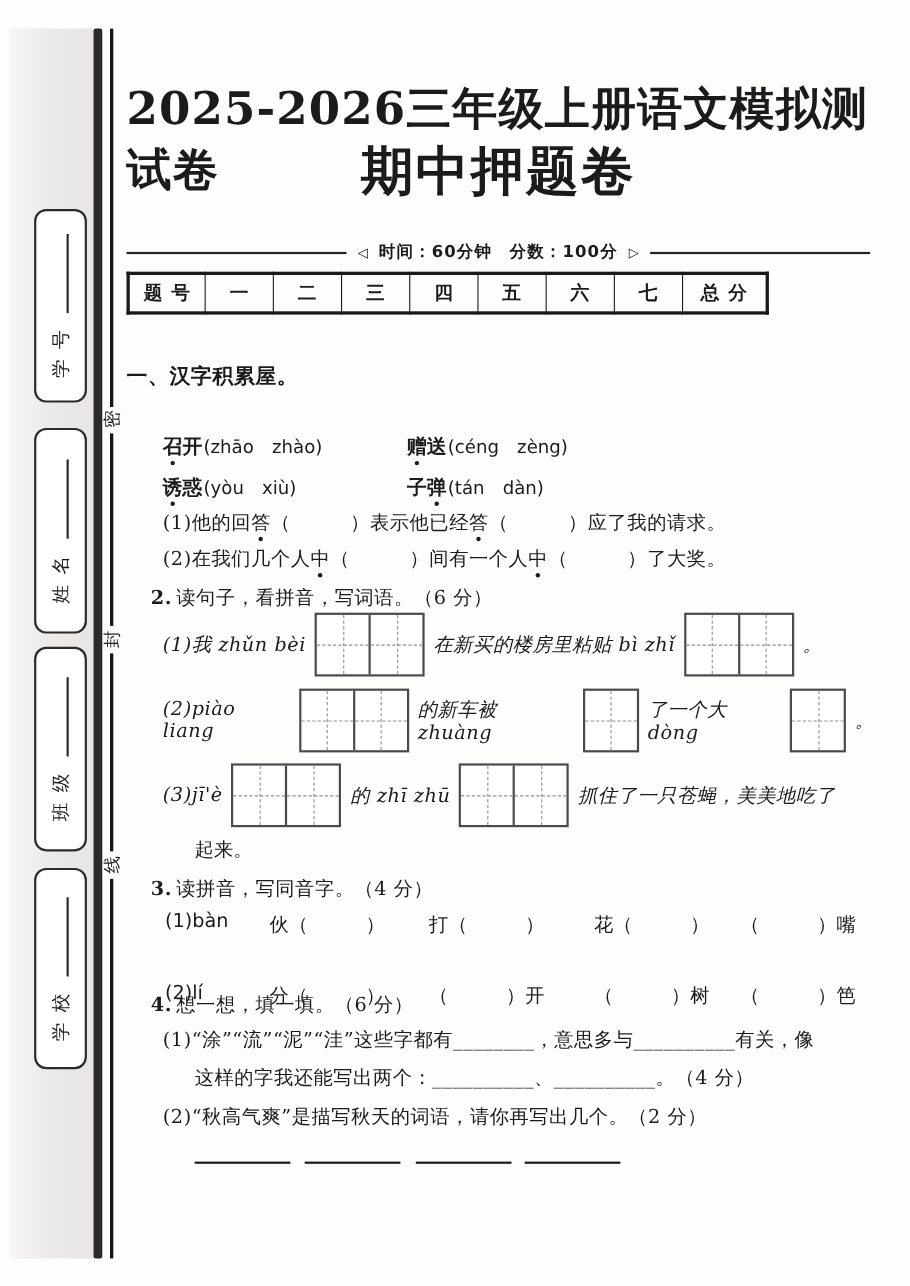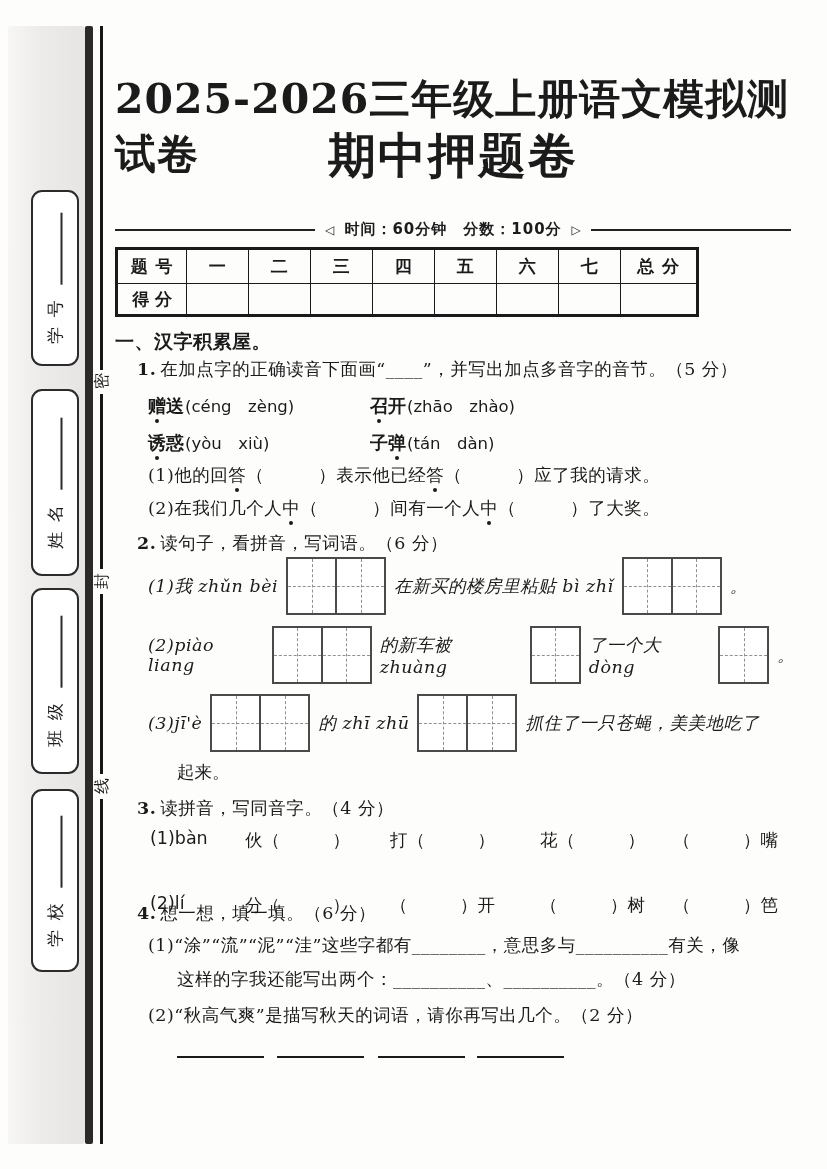--- a/index.html
+++ b/index.html
@@ -163,43 +163,29 @@
       <td>题 号</td>
       <td>一</td>
       <td>二</td>
       <td>三</td>
       <td>四</td>
       <td>五</td>
       <td>六</td>
       <td>七</td>
       <td>总 分</td>
     </tr>
-    <tr class="scr">
-      <td>得 分</td>
-      <td></td>
-      <td></td>
-      <td></td>
-      <td></td>
-      <td></td>
-      <td></td>
-      <td></td>
-      <td></td>
-    </tr>
   </tbody>
     </table>
 
   <div class="abs sec-head">一、汉字积累屋。</div>
 
-  <div class="abs stem q1-stem">
-    <b>1.</b><span>在加点字的正确读音下面画“____”，并写出加点多音字的音节。（5 分）</span>
-  </div>
 
   <div class="abs word-row wr1">
+    <div class="word"><span class="cjk"></span><span class="cjk dotted">召</span><span class="cjk">开</span><span class="py">(zhāo　zhào)</span></div>
     <div class="word"><span class="cjk"></span><span class="cjk dotted">赠</span><span class="cjk">送</span><span class="py">(céng　zèng)</span></div>
-    <div class="word"><span class="cjk"></span><span class="cjk dotted">召</span><span class="cjk">开</span><span class="py">(zhāo　zhào)</span></div>
   </div>
   <div class="abs word-row wr2">
     <div class="word"><span class="cjk"></span><span class="cjk dotted">诱</span><span class="cjk">惑</span><span class="py">(yòu　xiù)</span></div>
     <div class="word"><span class="cjk">子</span><span class="cjk dotted">弹</span><span class="cjk"></span><span class="py">(tán　dàn)</span></div>
   </div>
 
   <div class="abs subline s1"><span>(1)他的回</span><span class="dotted">答</span><span>（　　　）表示他已经</span><span class="dotted">答</span><span>（　　　）应了我的请求。</span></div>
   <div class="abs subline s2"><span>(2)在我们几个人</span><span class="dotted">中</span><span>（　　　）间有一个人</span><span class="dotted">中</span><span>（　　　）了大奖。</span></div>
 
   <div class="abs stem q2-stem">

